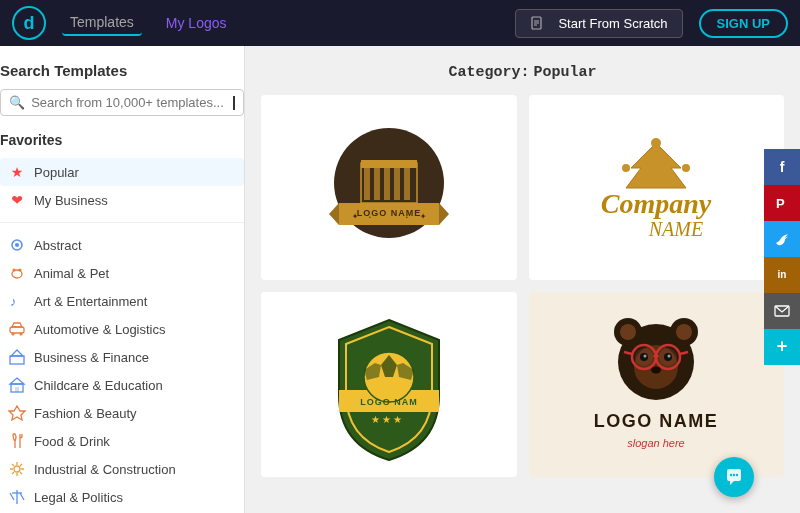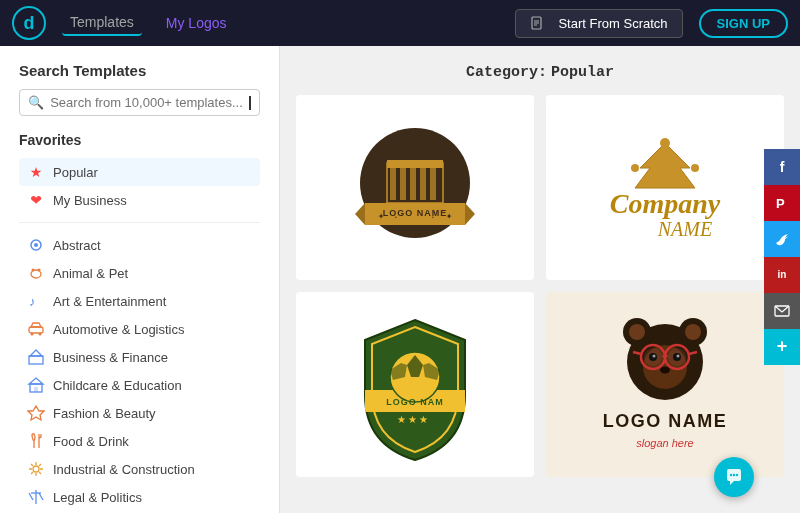--- a/index.html
+++ b/index.html
@@ -58,23 +58,23 @@
 
     
     .main-layout {
       display: flex;
       flex: 1;
       overflow: hidden;
     }
 
     
     .sidebar {
-      width: 280px;
+      width: 245px;
       background: #fff;
-      padding: 16px 19px;
+      padding: 16px 0;
       overflow-y: auto;
       flex-shrink: 0;
       border-right: 1px solid #e0e0e0;
     }
     .sidebar-title {
       font-size: 15px;
       font-weight: bold;
       color: #333;
       margin-bottom: 10px;
     }
@@ -170,21 +170,21 @@
       width: 36px; height: 36px;
       display: flex; align-items: center; justify-content: center;
       color: #fff;
       font-size: 14px;
       font-weight: bold;
       cursor: pointer;
     }
     .fb { background: #3b5998; }
     .pin { background: #bd081c; }
     .tw { background: #1da1f2; }
-    .li { background: #b91c1c; }
+    .li { background: #a16207; }
     .em { background: #555; }
     .pl { background: #00bcd4; font-size: 18px; }
 
     
     .chat-btn {
       position: fixed;
       bottom: 16px;
       right: 46px;
       width: 40px; height: 40px;
       background: #00bcd4;

